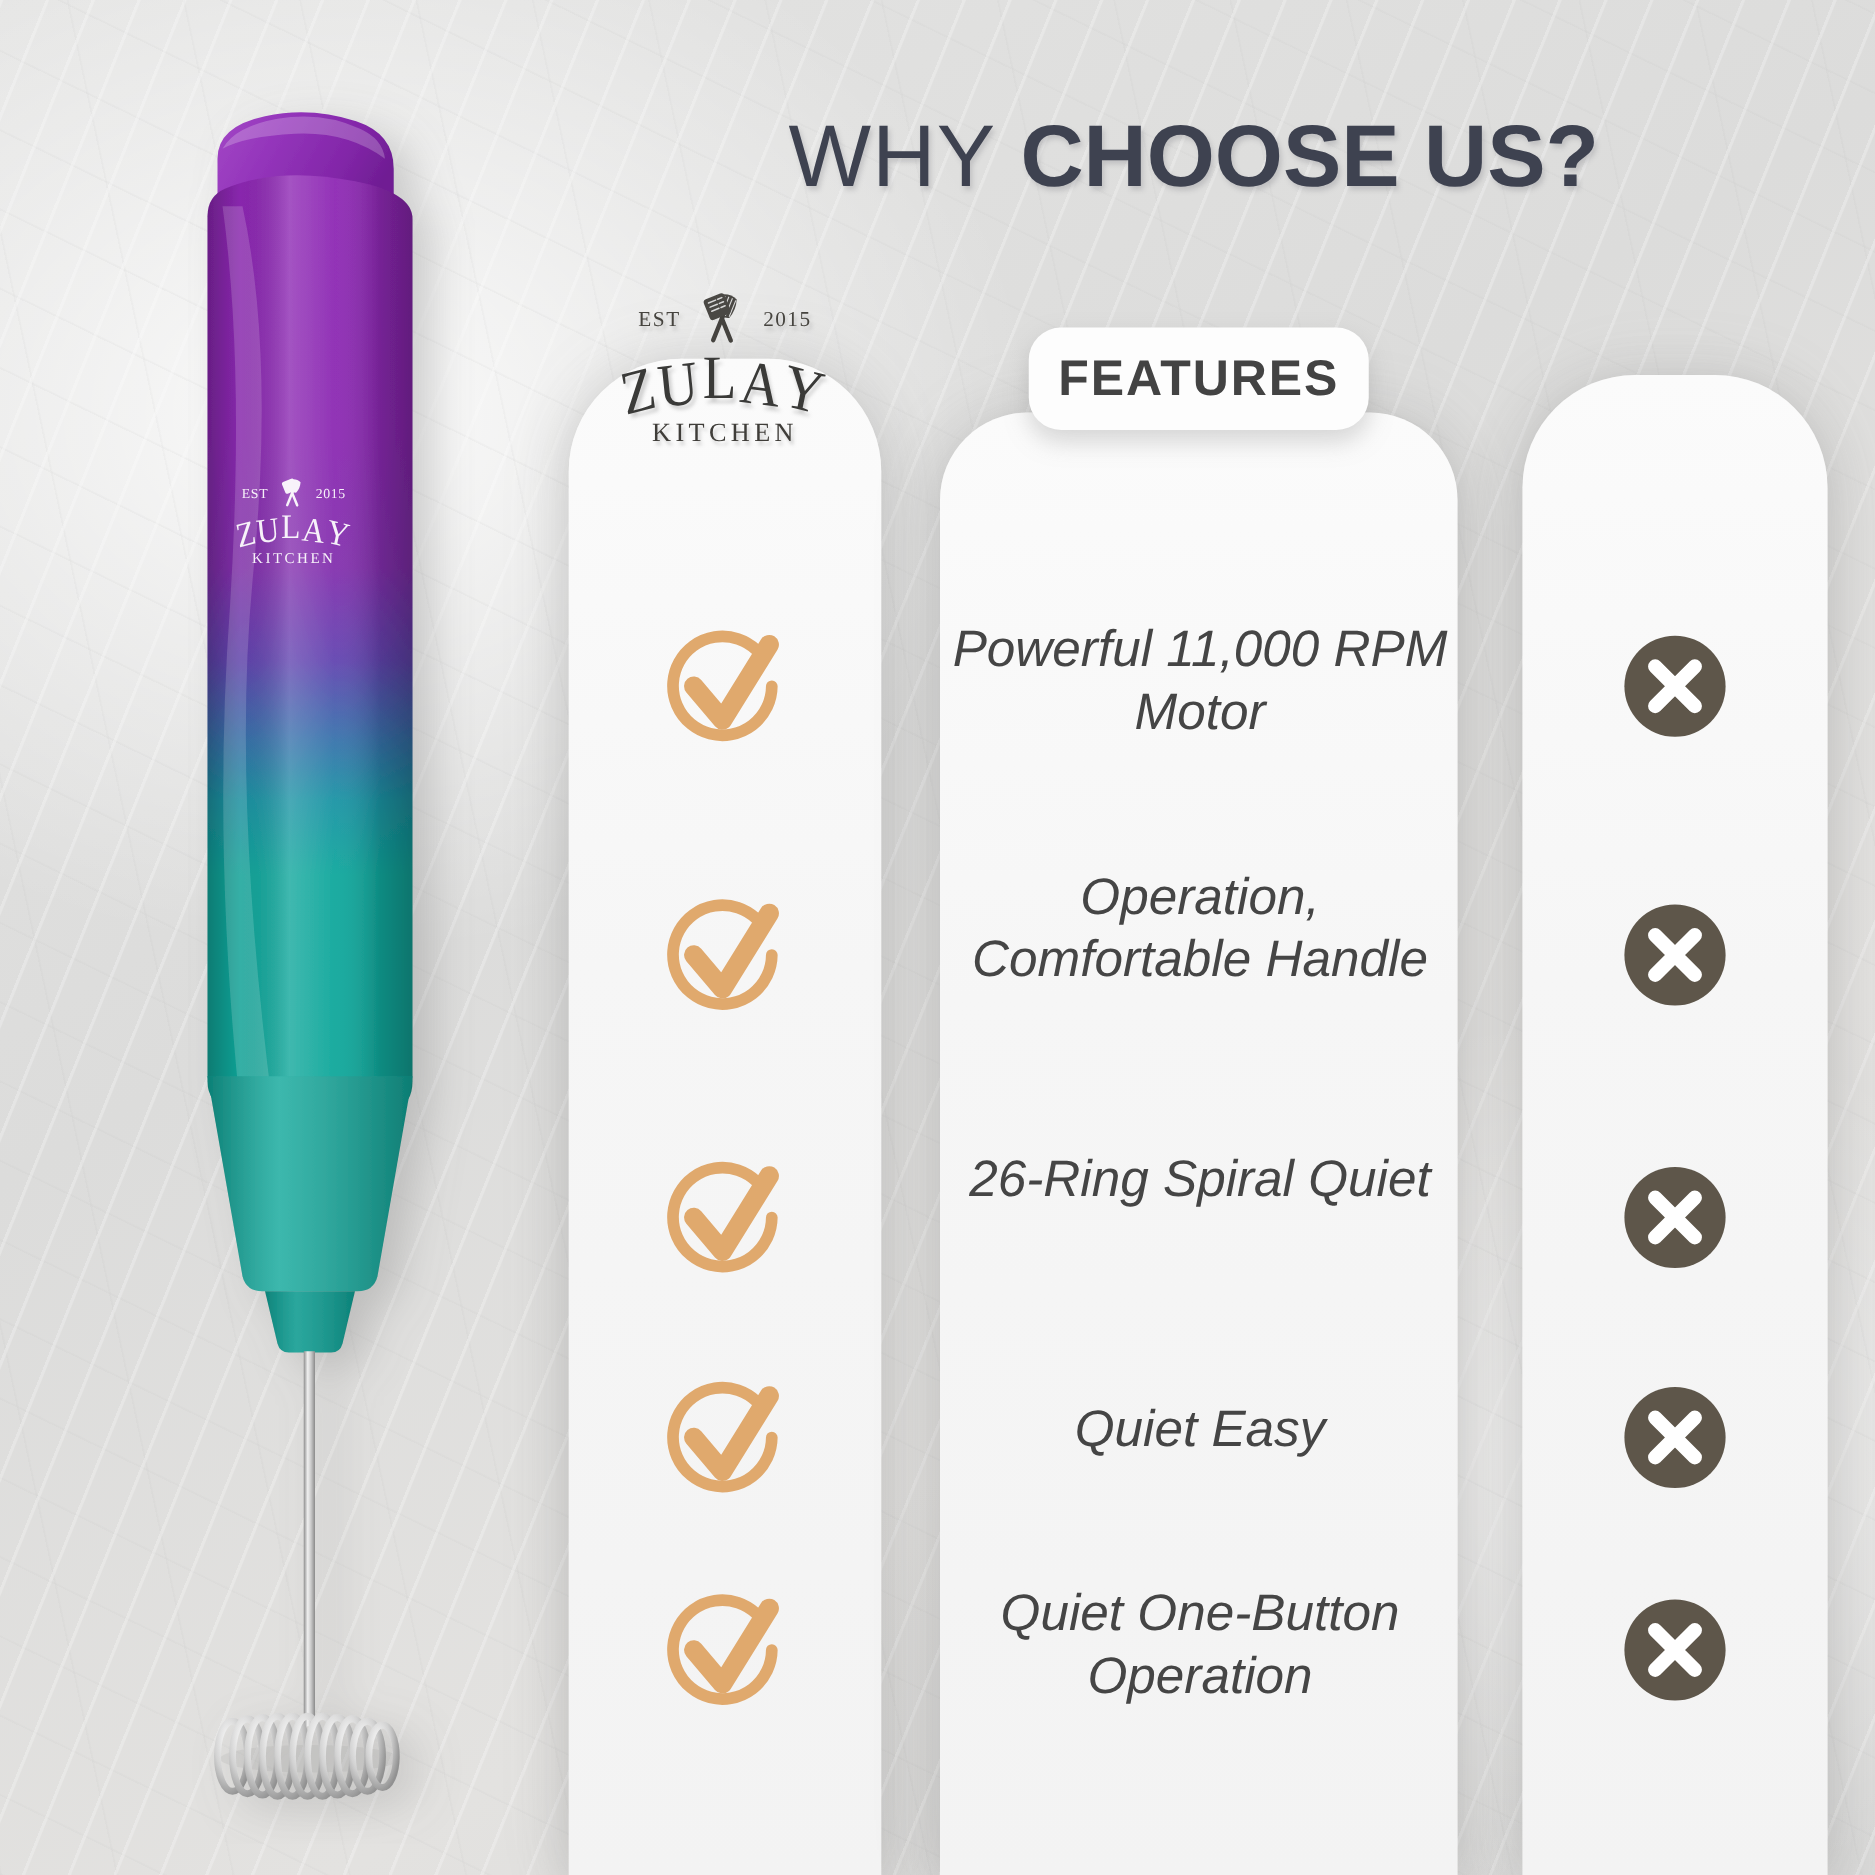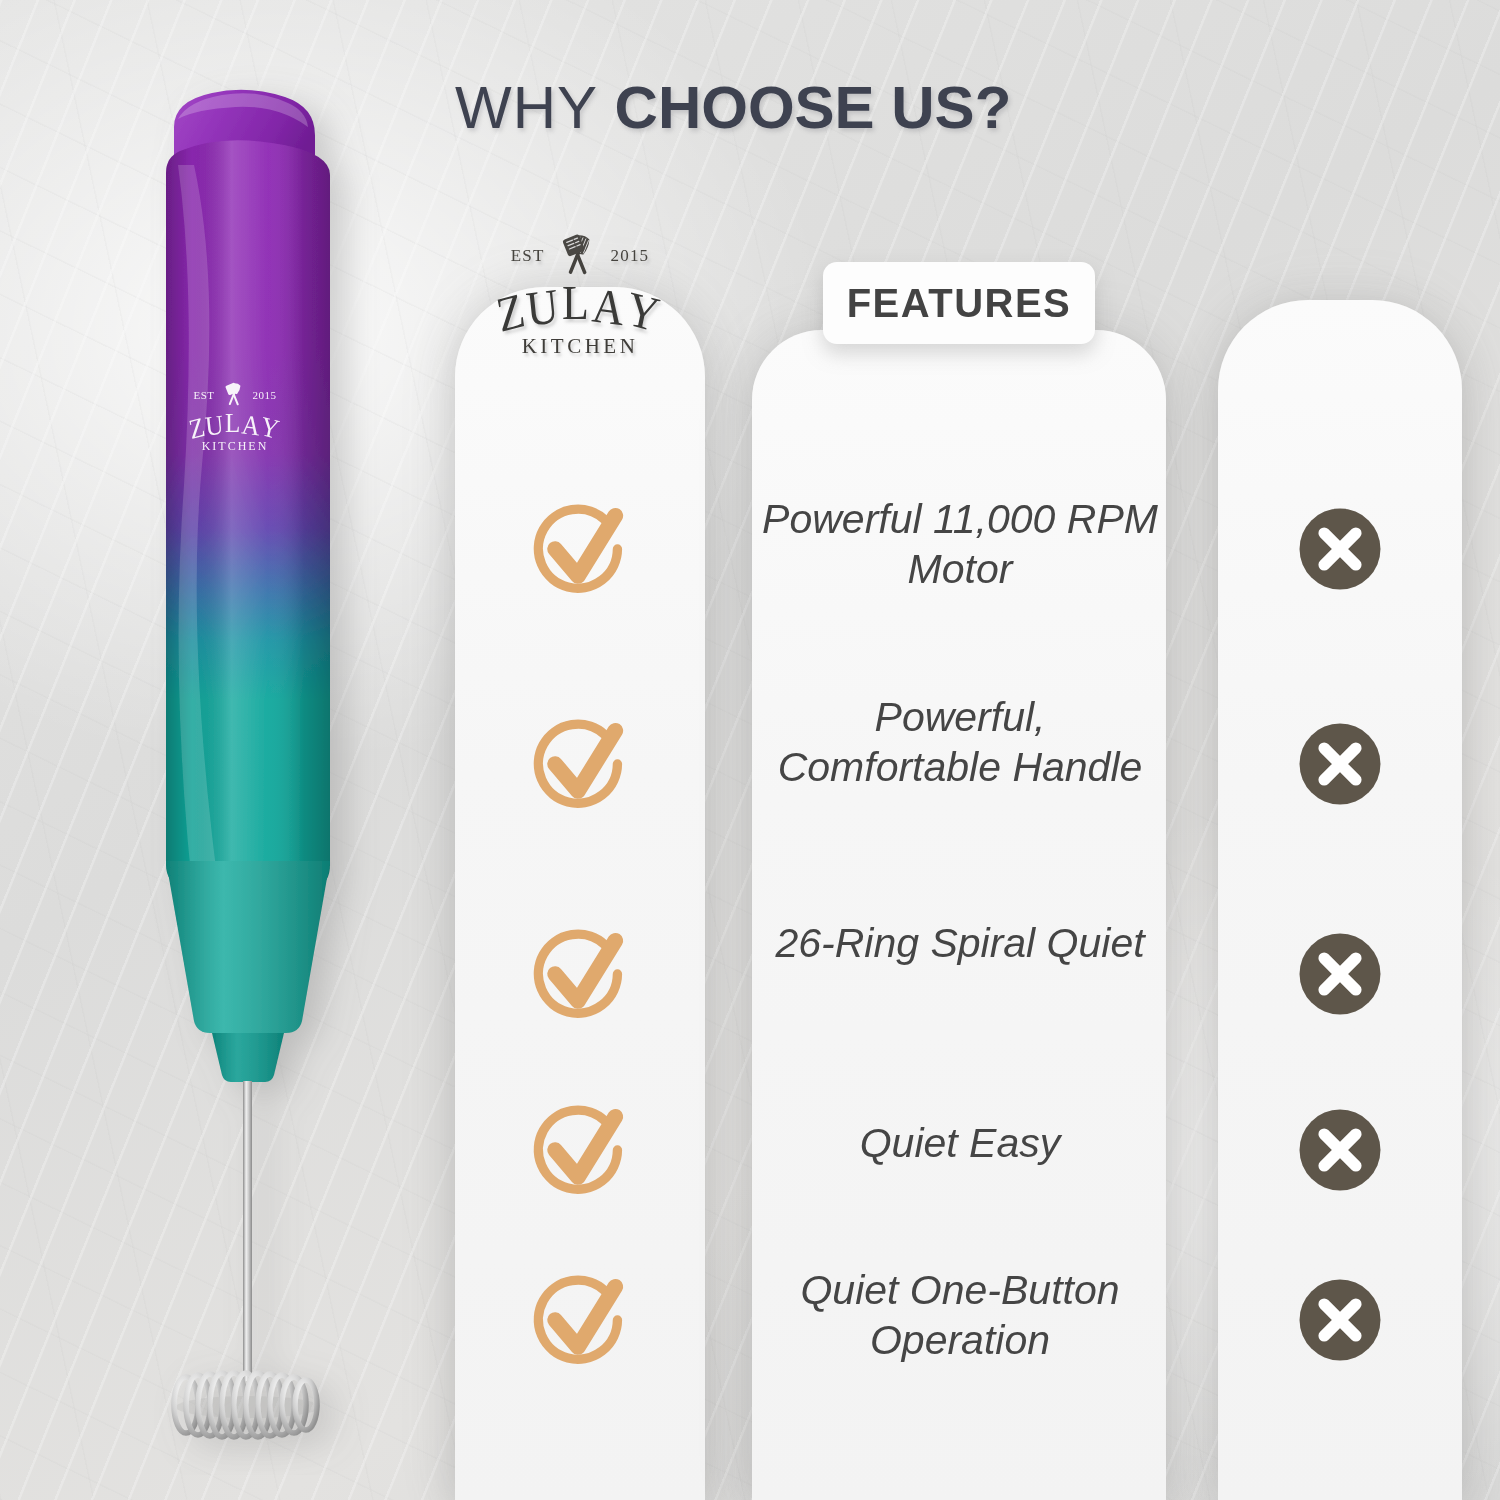--- a/index.html
+++ b/index.html
@@ -34,23 +34,24 @@
       repeating-linear-gradient(26deg, rgba(186,186,186,0.12) 0px, rgba(186,186,186,0.12) 1px, rgba(255,255,255,0) 2px, rgba(255,255,255,0) 57px),
       repeating-linear-gradient(78deg, rgba(170,170,170,0.08) 0px, rgba(170,170,170,0.08) 1px, rgba(255,255,255,0) 2px, rgba(255,255,255,0) 91px);
     opacity: 0.75;
     pointer-events: none;
   }
 
   
   #title {
     position: absolute;
     left: 455px;
-    top: 78px;
+    top: 90px;
     width: 1000px;
-    font-size: 60px;
+    text-align: center;
+    font-size: 70px;
     line-height: 1;
     color: #3e4250;
     letter-spacing: 1px;
     white-space: nowrap;
     text-shadow: 2px 3px 4px rgba(120,120,125,0.28);
     z-index: 30;
   }
   #title .light { font-weight: 400; }
   #title .heavy { font-weight: 700; letter-spacing: 0px; }
 
@@ -109,21 +110,21 @@
   }
 
   
   #features-pill {
     position: absolute;
     left: 823px;
     top: 262px;
     width: 272px;
     height: 82px;
     background: #fdfdfd;
-    border-radius: 14px;
+    border-radius: 26px;
     box-shadow: 0 9px 20px rgba(140,140,140,0.35);
     display: flex;
     align-items: center;
     justify-content: center;
     z-index: 28;
   }
   #features-pill .label {
     font-size: 40px;
     font-weight: 700;
     letter-spacing: 1.5px;
@@ -286,21 +287,21 @@
       </div>
       <div class="row" style="top: 712px;">
         <div class="check-cell">
   <svg class="check-icon" viewBox="0 0 100 100">
     <path d="M74 22 A38 38 0 1 0 86 50" fill="none" stroke="#e0a96d" stroke-width="9" stroke-linecap="round"></path>
     <path d="M26 50 L48 76 L84 18" fill="none" stroke="#e0a96d" stroke-width="15" stroke-linecap="round" stroke-linejoin="round"></path>
   </svg>
         </div>
       </div>
       <div class="row" style="top: 692px;">
-        <div class="feature-cell"><span>Powerful, Comfortable </span><b>Handle</b></div>
+        <div class="feature-cell"><span>Operation, Comfortable </span><b>Handle</b></div>
       </div>
       <div class="row" style="top: 720px;">
         <div class="x-cell">
   <svg class="x-icon" viewBox="0 0 100 100">
     <circle cx="50" cy="50" r="46" fill="#5e564a"></circle>
     <path d="M32 32 L68 68 M68 32 L32 68" stroke="#ffffff" stroke-width="13" stroke-linecap="round"></path>
   </svg>
         </div>
       </div>
       <div class="row" style="top: 922px;">

